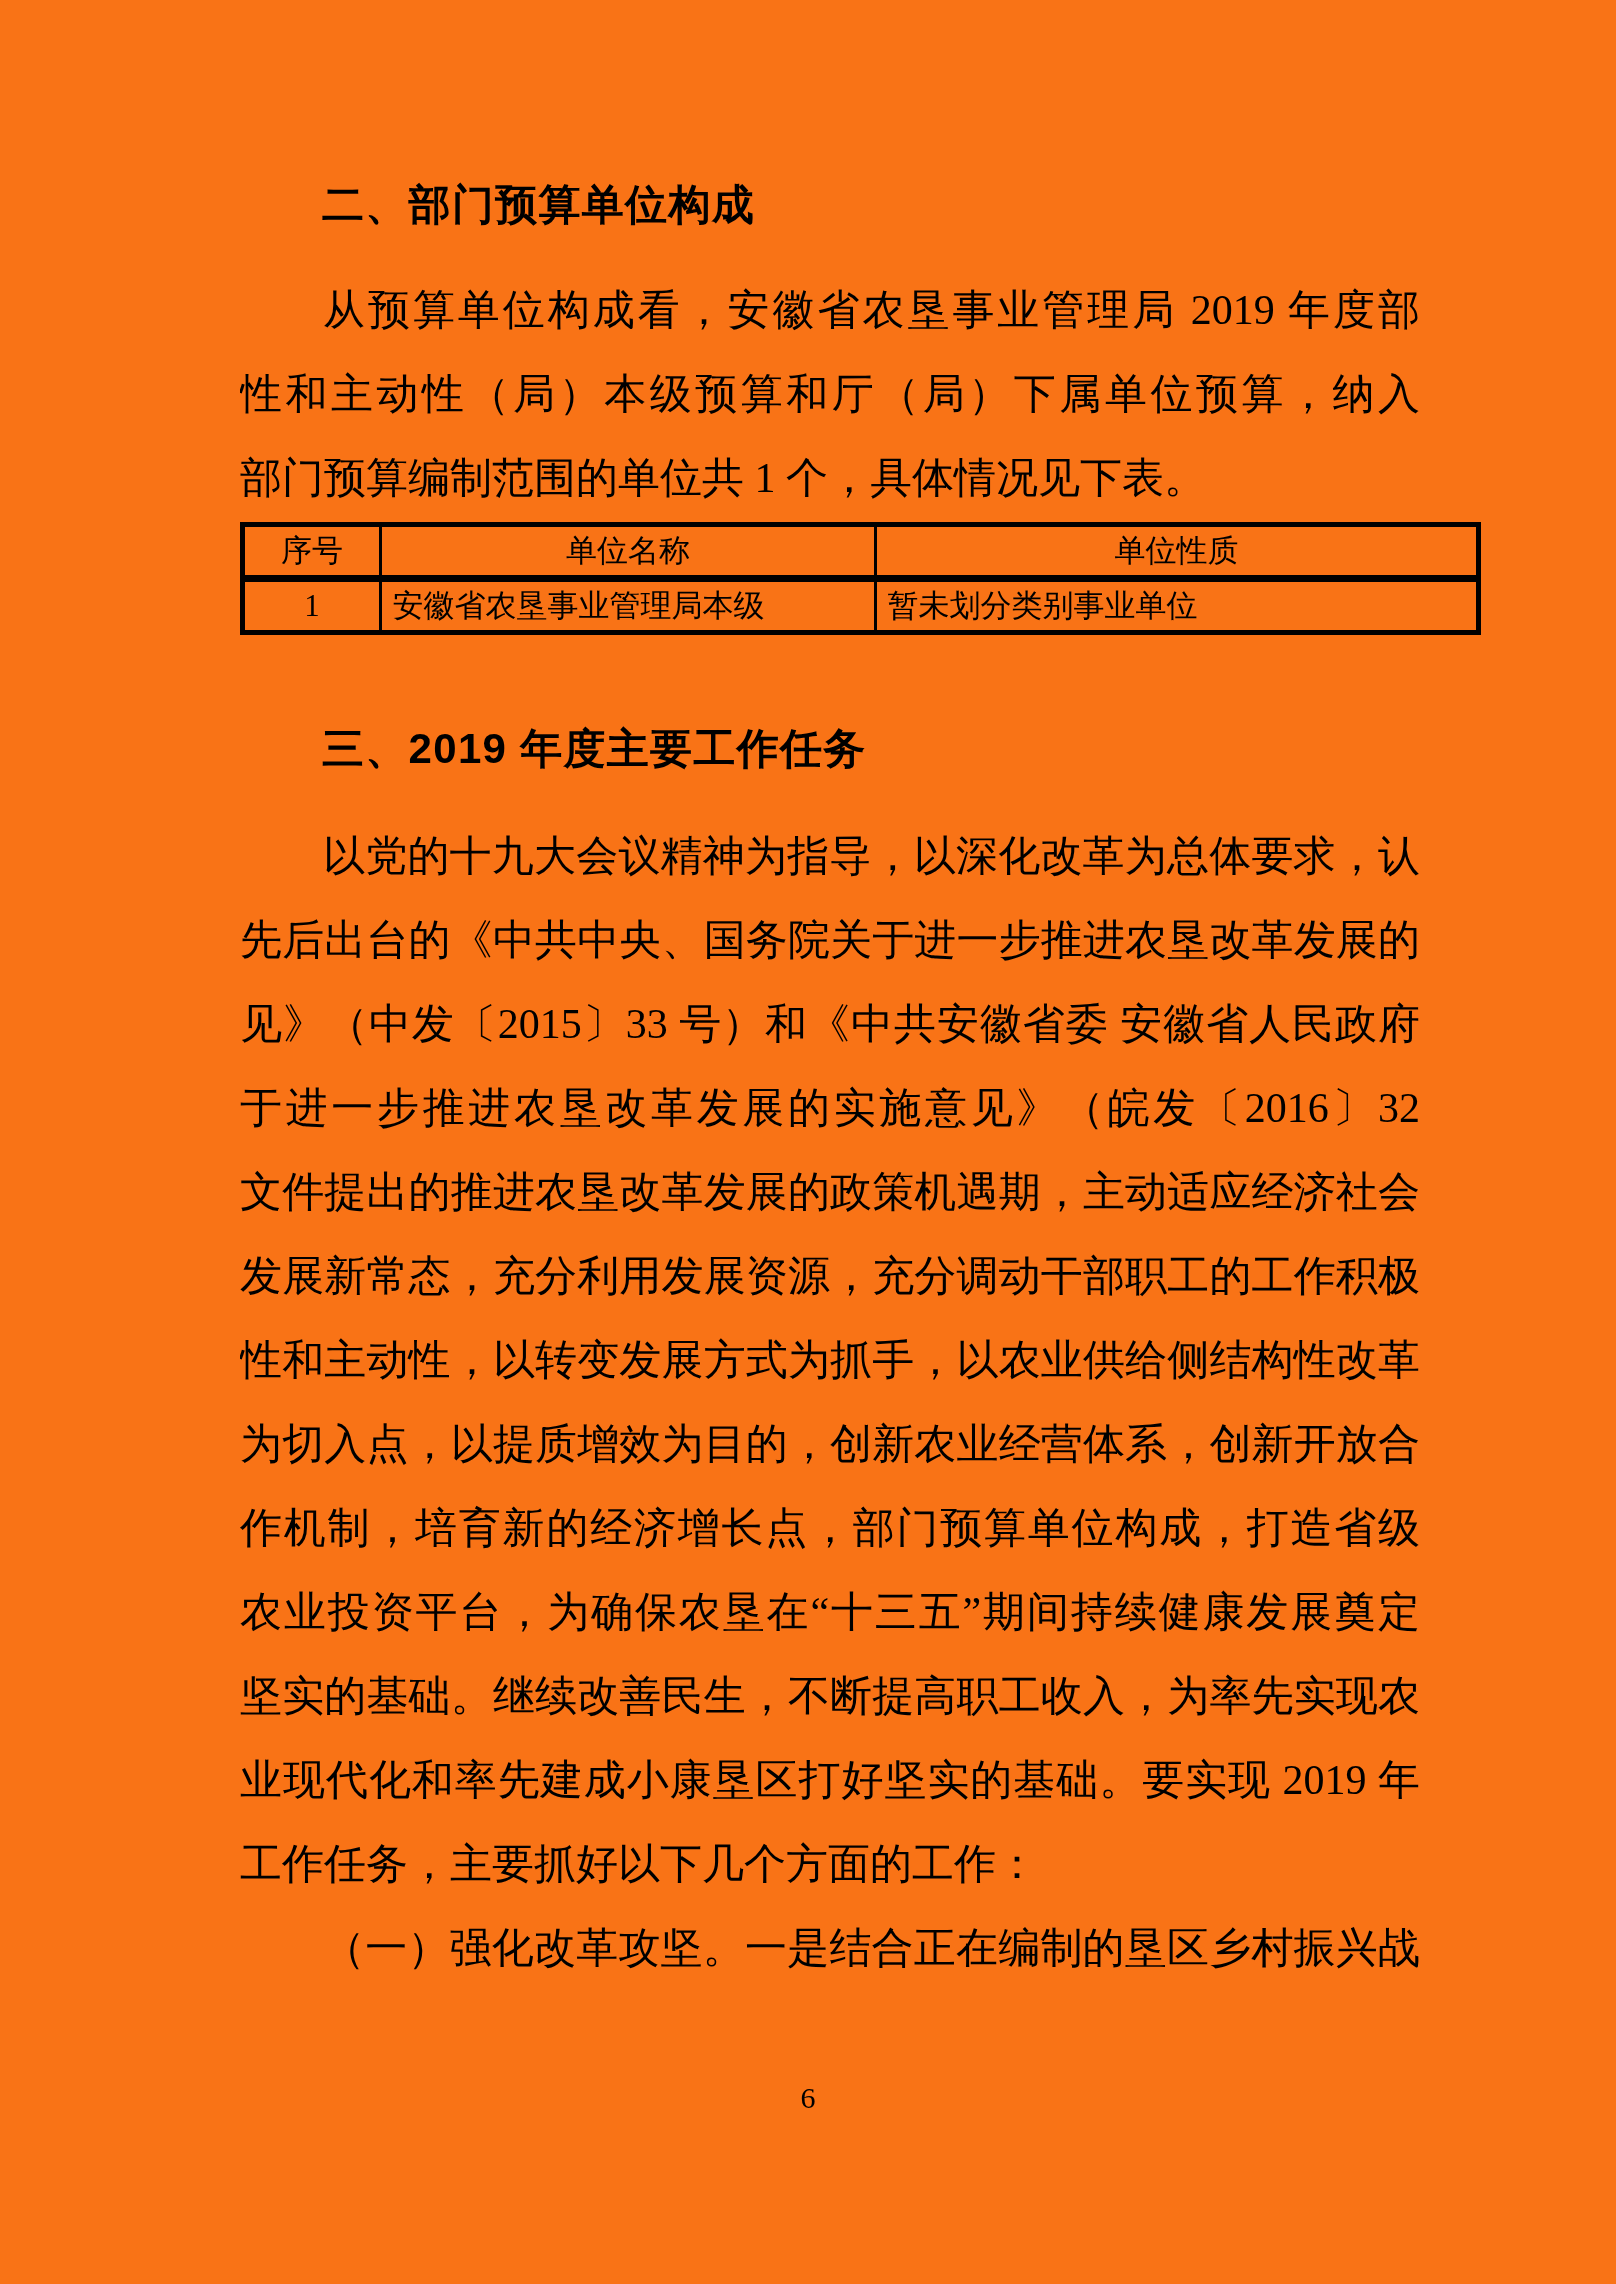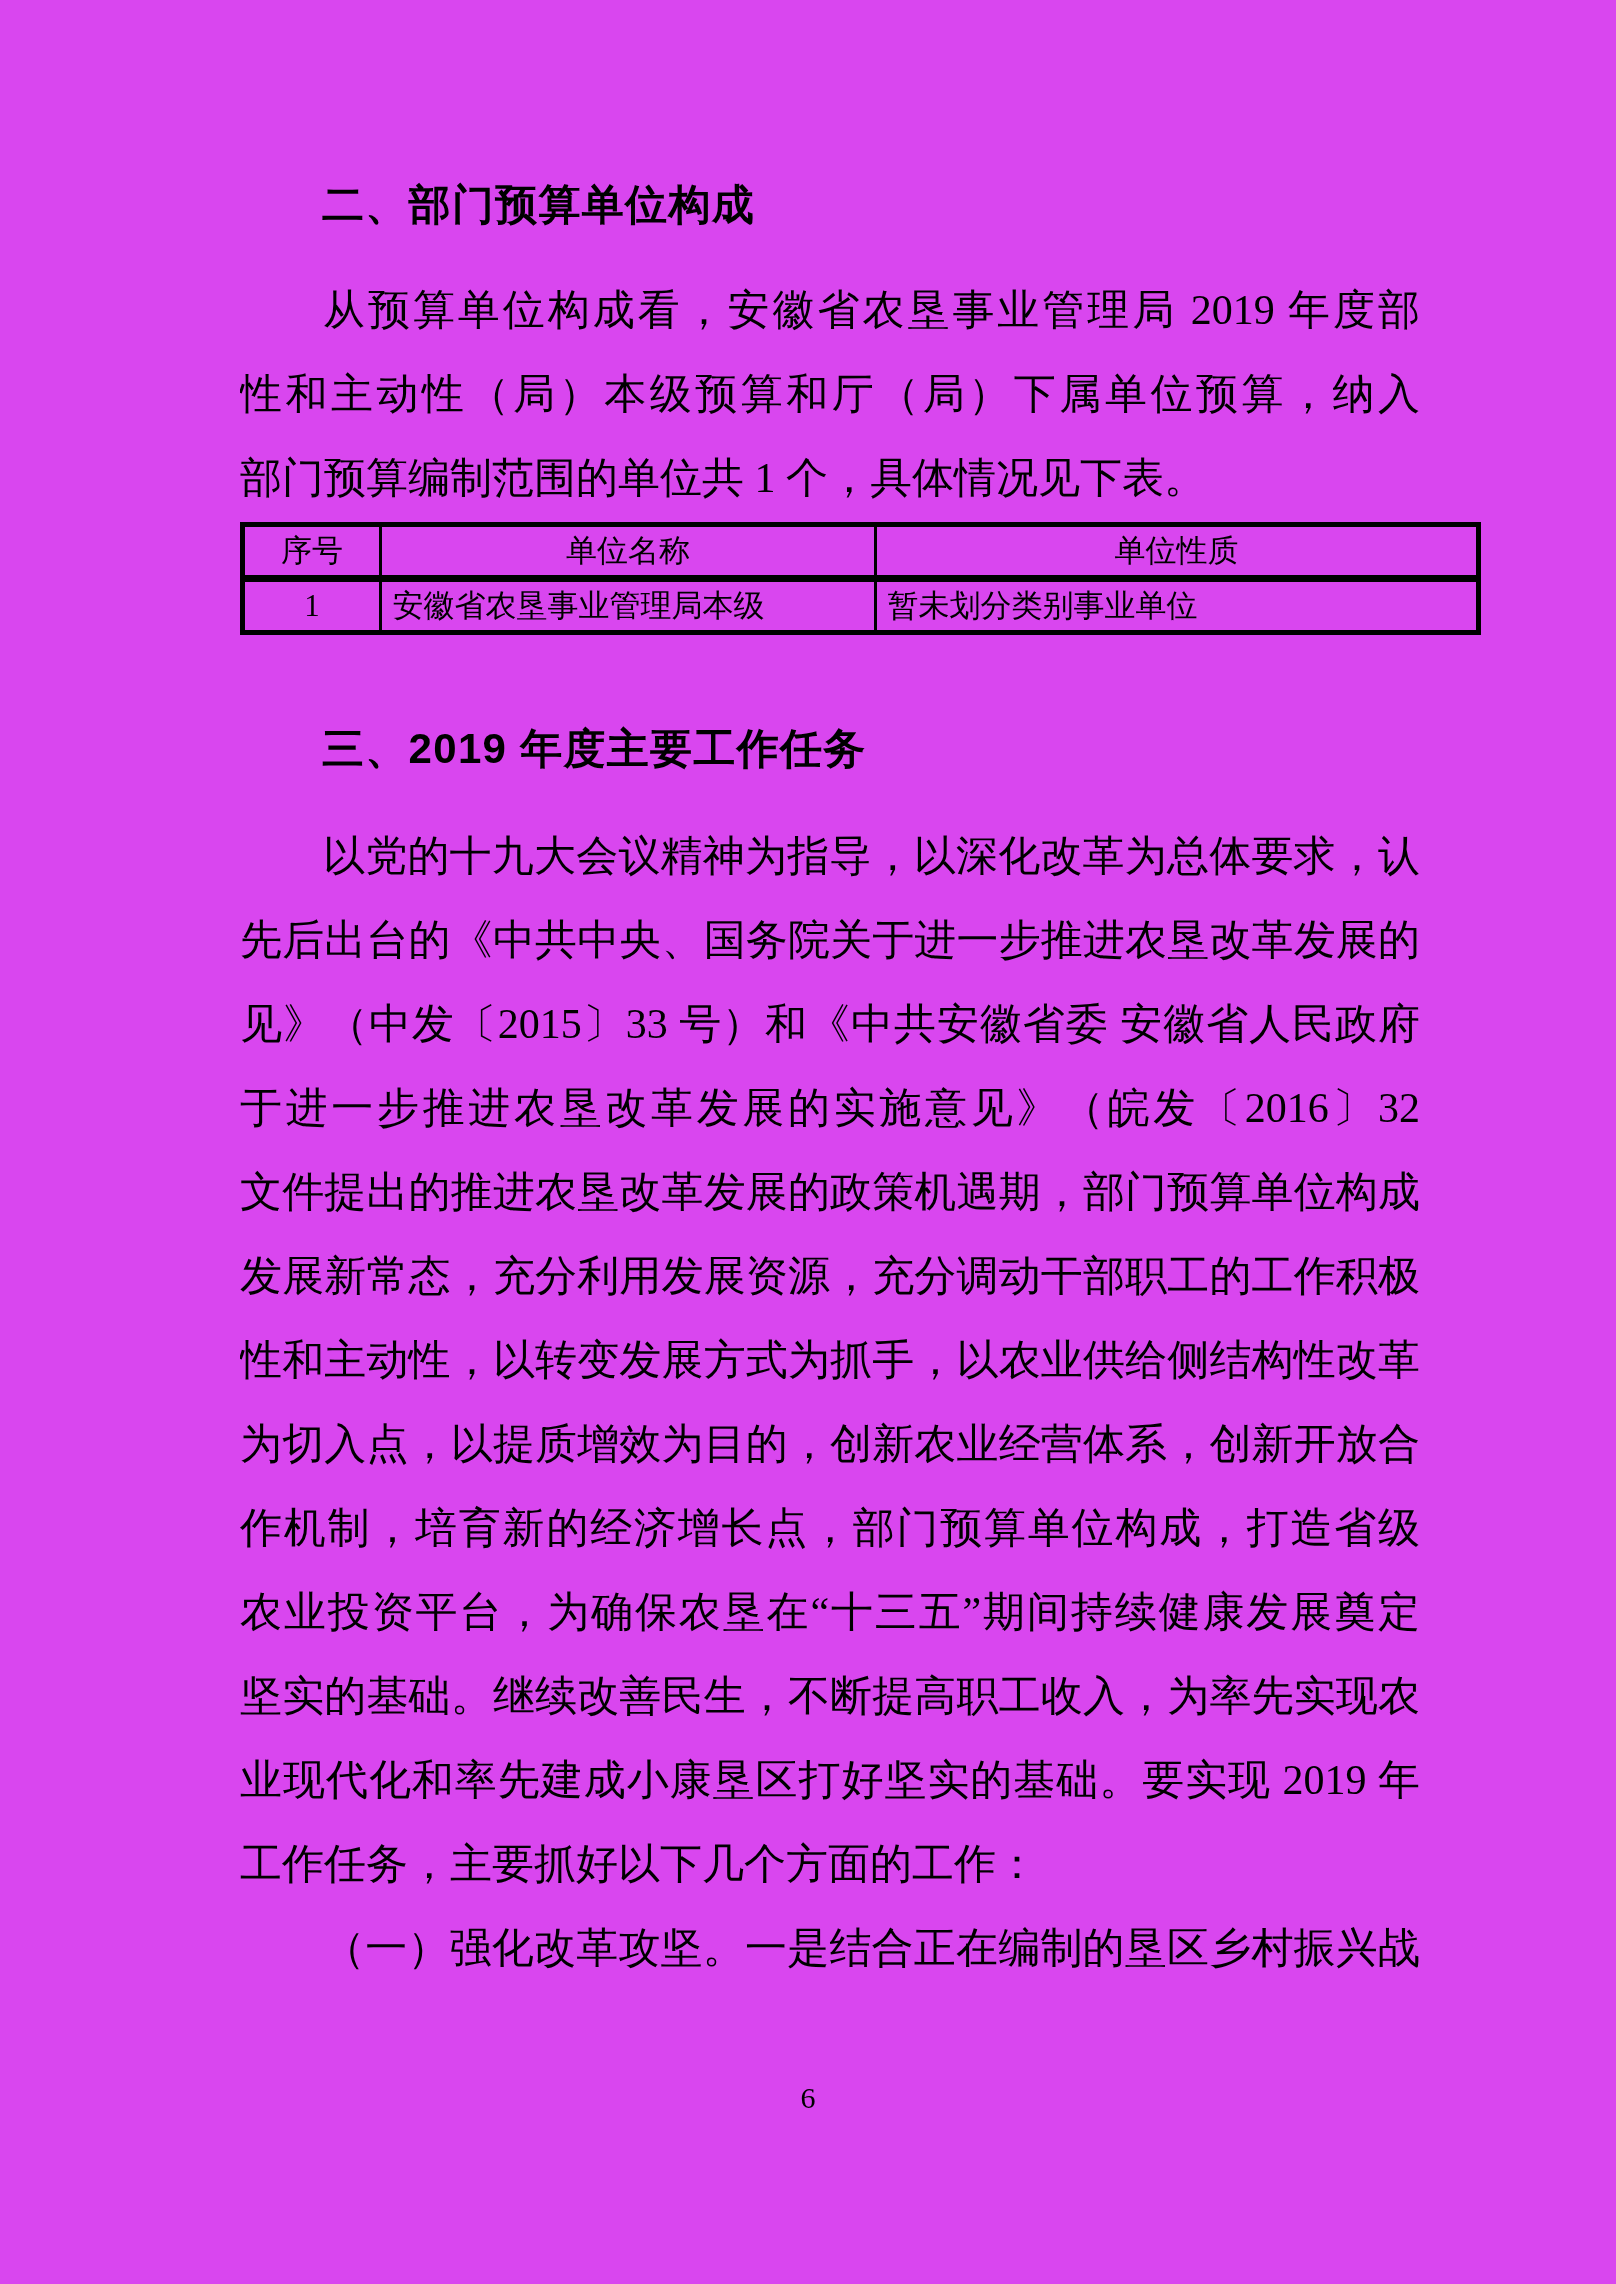--- a/index.html
+++ b/index.html
@@ -5,21 +5,21 @@
   html, body { margin: 0; padding: 0; }
   body {
     background: #888;
     font-family: "Liberation Serif", "DejaVu Serif", serif;
   }
   .page {
     position: relative;
     width: 1616px;
     height: 2284px;
     margin: 0 auto;
-    background: #d946ef;
+    background: #f97316;
     color: #000;
     overflow: hidden;
   }
   .content {
     margin-left: 240px;
     width: 1180px;
     padding-top: 184px;
   }
   .section-heading {
     font-family: "Liberation Sans", "DejaVu Sans", sans-serif;
@@ -110,21 +110,21 @@
         </tbody>
     </table>
 
     <h2 class="section-heading heading-3">三、2019 年度主要工作任务</h2>
 
     <div class="para para-2">
         <div class="line first">以党的十九大会议精神为指导，以深化改革为总体要求，认</div>
         <div class="line">先后出台的《中共中央、国务院关于进一步推进农垦改革发展的意</div>
         <div class="line">见》（中发〔2015〕33 号）和《中共安徽省委 安徽省人民政府关</div>
         <div class="line">于进一步推进农垦改革发展的实施意见》（皖发〔2016〕32 号）</div>
-        <div class="line">文件提出的推进农垦改革发展的政策机遇期，部门预算单位构成</div>
+        <div class="line">文件提出的推进农垦改革发展的政策机遇期，主动适应经济社会</div>
         <div class="line">发展新常态，充分利用发展资源，充分调动干部职工的工作积极</div>
         <div class="line">性和主动性，以转变发展方式为抓手，以农业供给侧结构性改革</div>
         <div class="line">为切入点，以提质增效为目的，创新农业经营体系，创新开放合</div>
         <div class="line">作机制，培育新的经济增长点，部门预算单位构成，打造省级</div>
         <div class="line">农业投资平台，为确保农垦在“十三五”期间持续健康发展奠定</div>
         <div class="line">坚实的基础。继续改善民生，不断提高职工收入，为率先实现农</div>
         <div class="line">业现代化和率先建成小康垦区打好坚实的基础。要实现 2019 年的</div>
         <div class="line no-stretch">工作任务，主要抓好以下几个方面的工作：</div>
       </div>
 

